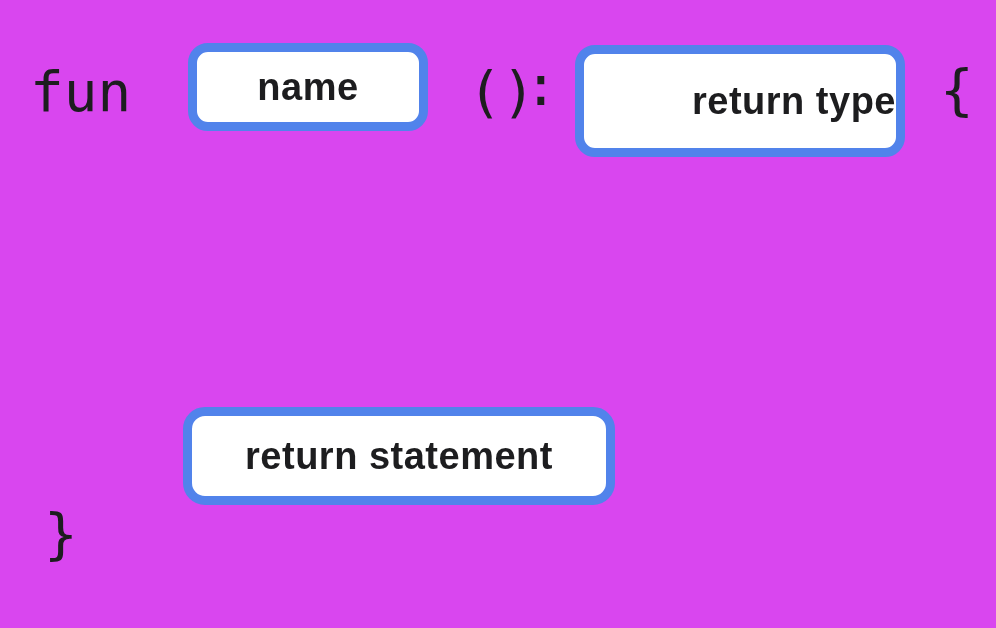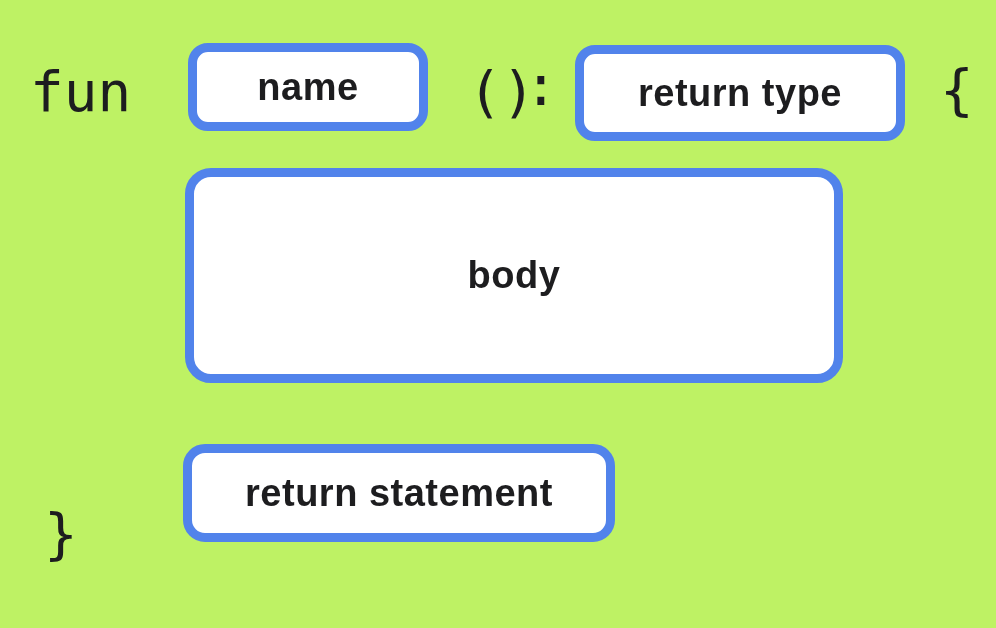--- a/index.html
+++ b/index.html
@@ -43,50 +43,47 @@
     letter-spacing: 0.5px;
     white-space: nowrap;
   }
   
   .tok-fun          { left: 30px;  top: 64px; }
   .tok-parens       { left: 468px; top: 64px; }
   .tok-colon        { left: 524px; top: 58px; }
   .tok-open-brace   { left: 940px; top: 62px; }
   
   .box-name         { left: 188px; top: 43px;  width: 240px; height: 88px; }
-  .box-return-type  { left: 575px; top: 45px;  width: 330px; height: 96px; }
+  .box-return-type  { left: 575px; top: 45px;  width: 330px; height: 112px; justify-content: flex-end; }
   .box-body         { left: 185px; top: 168px; width: 658px; height: 215px; border-radius: 26px; }
   .box-return-stmt  { left: 183px; top: 407px; width: 432px; height: 98px; border-radius: 22px; }
   
   .tok-close-brace  { left: 44px;  top: 506px; }
 </style>
 </head>
 <body>
 
-<div class="stage" style="background: #bef264;">
+<div class="stage" style="background: #d946ef;">
 
   <span class="mono tok-fun" style="color: rgb(29, 29, 31);">fun</span>
 
   <div class="box box-name" style="border-color: rgb(81, 131, 235);">
     <span class="box-label" style="color: rgb(29, 29, 31);">name</span>
   </div>
 
   <span class="mono tok-parens" style="color: rgb(29, 29, 31);">()</span>
 
   <span class="mono tok-colon" style="color: rgb(29, 29, 31);">:</span>
 
   <div class="box box-return-type" style="border-color: rgb(81, 131, 235);">
     <span class="box-label" style="color: rgb(29, 29, 31);">return type</span>
   </div>
 
   <span class="mono tok-open-brace" style="color: rgb(29, 29, 31);">{</span>
 
-  <div class="box box-body" style="border-color: rgb(81, 131, 235);">
-    <span class="box-label" style="color: rgb(29, 29, 31);">body</span>
-  </div>
 
-  <div class="box box-return-stmt" style="border-color: rgb(81, 131, 235); margin-top: 37px;">
+  <div class="box box-return-stmt" style="border-color: rgb(81, 131, 235);">
     <span class="box-label" style="color: rgb(29, 29, 31);">return statement</span>
   </div>
 
   <span class="mono tok-close-brace" style="color: rgb(29, 29, 31);">}</span>
 
 </div>
 
 </body></html>

